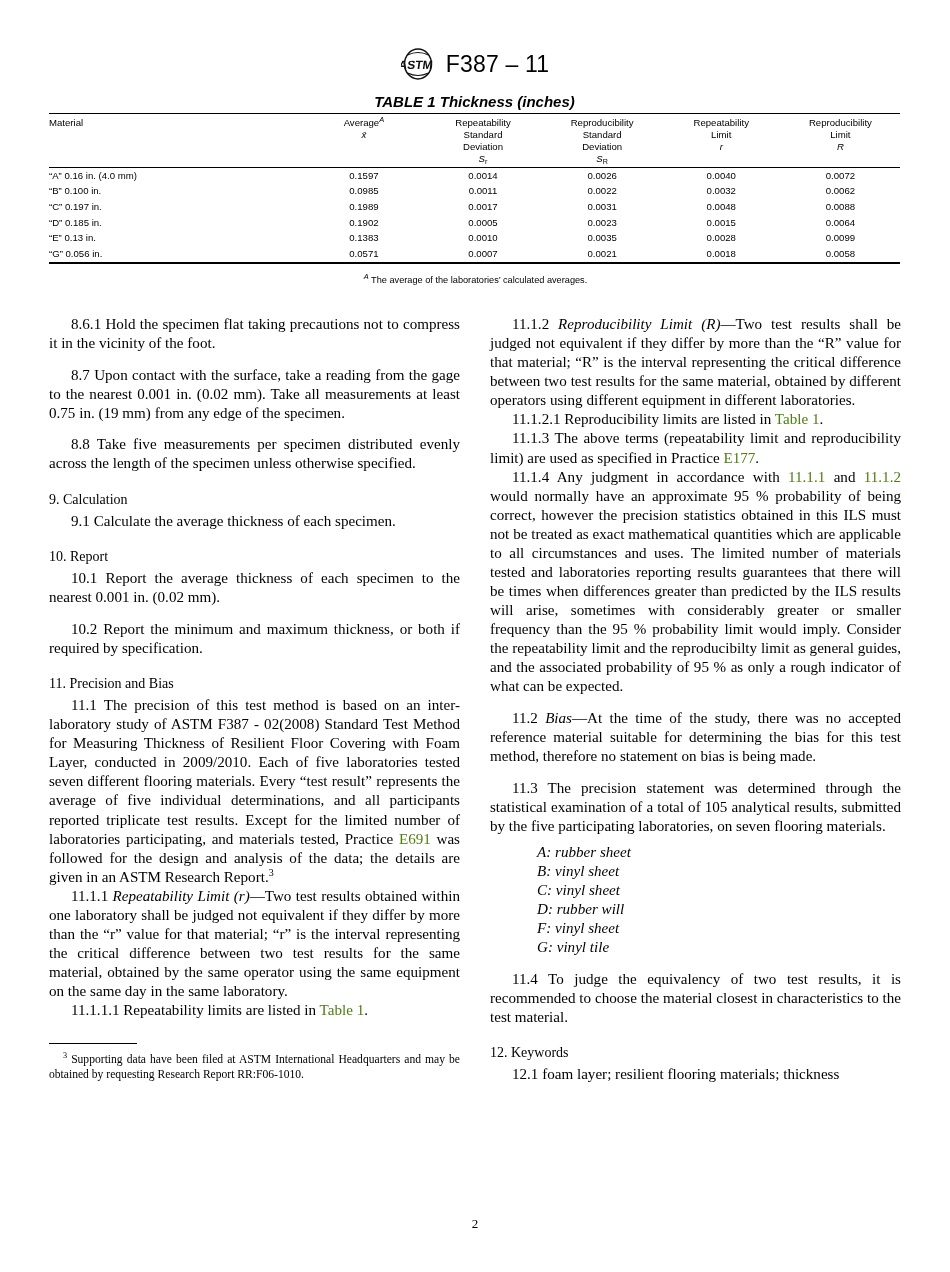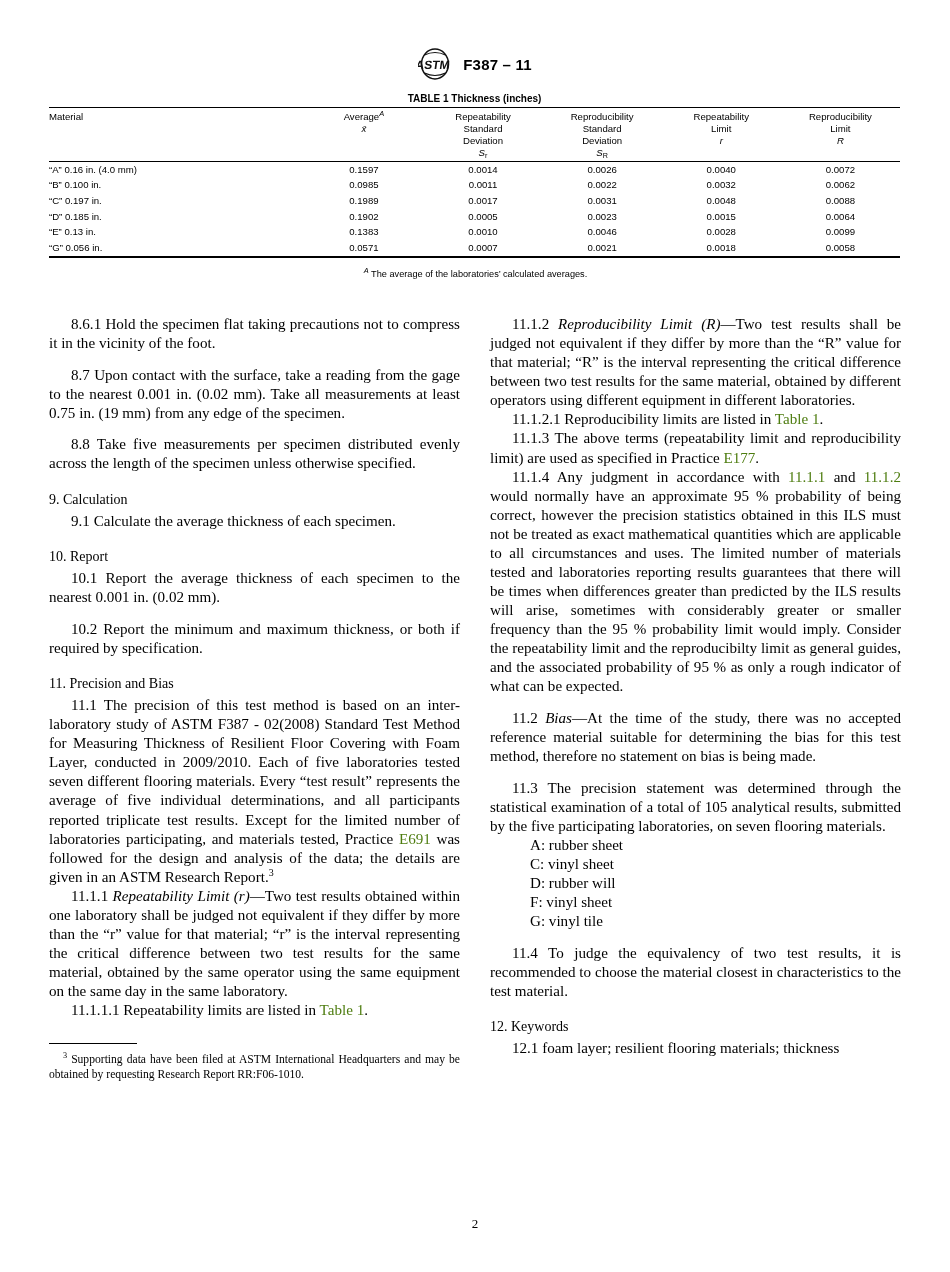--- a/index.html
+++ b/index.html
@@ -33,39 +33,40 @@
     justify-content: center;
     gap: 11px;
   }
   .astm-logo {
     width: 34px;
     height: 32px;
     display: block;
   }
   .designation {
     font-family: "Liberation Sans", sans-serif;
-    font-weight: bold;
-    font-size: 15px;
+    font-weight: normal;
+    font-size: 23px;
     letter-spacing: 0.2px;
     white-space: nowrap;
   }
 
   
   .table-wrap {
     position: absolute;
     left: 49px;
     top: 93px;
     width: 851px;
   }
   .table-title {
     font-family: "Liberation Sans", sans-serif;
     font-weight: bold;
-    font-size: 10px;
+    font-size: 15px;
     text-align: center;
     margin-bottom: 3px;
+    font-style: italic;
   }
   table.data {
     width: 100%;
     border-collapse: collapse;
     font-family: "Liberation Sans", sans-serif;
     font-size: 9.6px;
   }
   table.data thead th {
     font-weight: normal;
     vertical-align: top;
@@ -151,22 +152,23 @@
   .term { font-style: italic; }
   .xref { color: #4d7c0f; }
   sup.fnref {
     font-size: 10px;
     vertical-align: super;
     line-height: 0;
   }
 
   ul.matlist {
     list-style: none;
-    margin: 0;
+    margin: 7px;
     padding: 0 0 0 40px;
+    font-style: italic;
   }
   ul.matlist li {
     text-align: left;
     line-height: 1.265;
   }
 
   .footnote-block {
     position: absolute;
     left: 49px;
     top: 1043px;
@@ -283,21 +285,21 @@
           <td class="col-num">0.1902</td>
           <td class="col-num">0.0005</td>
           <td class="col-num">0.0023</td>
           <td class="col-num">0.0015</td>
           <td class="col-num">0.0064</td>
         </tr>
         <tr>
           <td class="col-material">“E” 0.13 in.</td>
           <td class="col-num">0.1383</td>
           <td class="col-num">0.0010</td>
-          <td class="col-num">0.0046</td>
+          <td class="col-num">0.0035</td>
           <td class="col-num">0.0028</td>
           <td class="col-num">0.0099</td>
         </tr>
         <tr>
           <td class="col-material">“G” 0.056 in.</td>
           <td class="col-num">0.0571</td>
           <td class="col-num">0.0007</td>
           <td class="col-num">0.0021</td>
           <td class="col-num">0.0018</td>
           <td class="col-num">0.0058</td>
@@ -344,20 +346,21 @@
     <p class="para tight"><span>11.1.3 The above terms (repeatability limit and reproducibility limit) are used as specified in Practice </span><span class="xref">E177</span><span>.</span></p>
 
     <p class="para tight"><span>11.1.4 Any judgment in accordance with </span><span class="xref">11.1.1</span><span> and </span><span class="xref">11.1.2</span><span> would normally have an approximate 95 % probability of being correct, however the precision statistics obtained in this ILS must not be treated as exact mathematical quantities which are applicable to all circumstances and uses. The limited number of materials tested and laboratories reporting results guarantees that there will be times when differences greater than predicted by the ILS results will arise, sometimes with considerably greater or smaller frequency than the 95 % probability limit would imply. Consider the repeatability limit and the reproducibilty limit as general guides, and the associated probability of 95 % as only a rough indicator of what can be expected.</span></p>
 
     <p class="para spaced"><span>11.2 </span><span class="term">Bias</span><span>—At the time of the study, there was no accepted reference material suitable for determining the bias for this test method, therefore no statement on bias is being made.</span></p>
 
     <p class="para spaced">11.3 The precision statement was determined through the statistical examination of a total of 105 analytical results, submitted by the five participating laboratories, on seven flooring materials.</p>
 
     <ul class="matlist">
       <li>A: rubber sheet</li>
+      <li>B: vinyl sheet</li>
       <li>C: vinyl sheet</li>
       <li>D: rubber will</li>
       <li>F: vinyl sheet</li>
       <li>G: vinyl tile</li>
     </ul>
 
     <p class="para spaced">11.4 To judge the equivalency of two test results, it is recommended to choose the material closest in characteristics to the test material.</p>
 
     <h3 class="section">12.  Keywords</h3>
 

